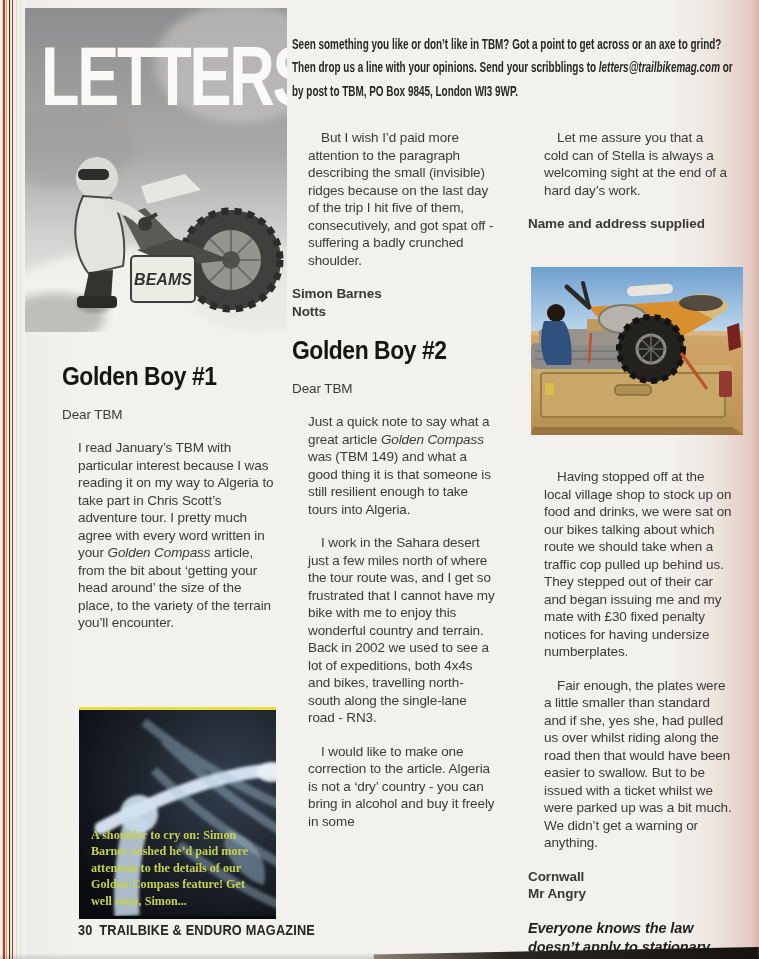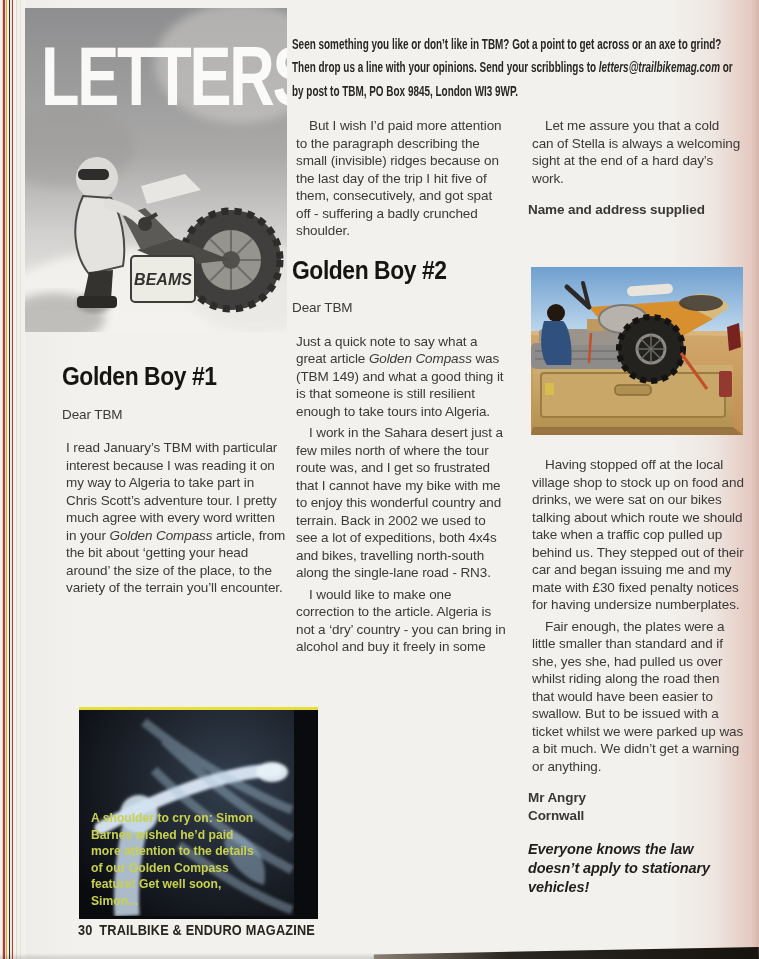--- a/index.html
+++ b/index.html
@@ -33,28 +33,28 @@
   
   .col{position:absolute;color:#3b3a37;font-size:13.5px;line-height:17.5px;letter-spacing:-.1px;}
   .col1{left:62px;top:368px;width:228px;}
   .col2{left:292px;top:113px;width:220px;}
   .col3a{left:528px;top:113px;width:219px;}
   .col3b{left:528px;top:452px;width:220px;}
   .gb{font-size:26px;font-weight:bold;color:#161513;letter-spacing:-.5px;margin:0 0 20px 0;
     transform:scaleX(.88);transform-origin:left;white-space:nowrap;}
   .gb2{margin-top:22px;}
   .salut{margin:0 0 16px 0;}
-  .body{margin:4px;}
+  .body{margin:16px;}
   .indent{text-indent:13px;}
   .it{font-style:italic;}
   .sig{font-weight:bold;color:#393836;margin-top:14px;line-height:17.5px;}
   .editor{font-weight:bold;font-style:italic;font-size:14.5px;line-height:19px;margin-top:16px;color:#201f1d;}
 
   
-  .xray{position:absolute;left:79px;top:707px;width:239px;height:209px;border-top:3px solid #e6df3a;overflow:hidden;background:#0a0b0f;}
+  .xray{position:absolute;left:79px;top:707px;width:197px;height:209px;border-top:3px solid #e6df3a;overflow:hidden;background:#0a0b0f;font-family:Liberation Serif, serif;}
   .xray-caption{position:absolute;left:12px;bottom:10px;width:190px;font-weight:bold;font-size:13.5px;
     line-height:16.5px;color:#c9d24c;transform:scaleX(.9);transform-origin:left bottom;}
 
   
   .truck-photo{position:absolute;left:531px;top:267px;width:212px;height:168px;overflow:hidden;}
 
   
   .footer{position:absolute;left:78px;top:921px;font-weight:bold;font-size:15px;color:#26251f;
     transform:scaleX(.85);transform-origin:left;white-space:nowrap;letter-spacing:.2px;}
   .footer .num{margin-right:8px;}
@@ -119,20 +119,24 @@
   <div class="intro"><span>Seen something you like or don’t like in TBM? Got a point to get across or an axe to grind? Then drop us a line with your opinions. Send your scribblings to </span><span class="em">letters@trailbikemag.com</span><span> or by post to TBM, PO Box 9845, London WI3 9WP.</span></div>
 
   <div class="col col1">
     <div class="gb">Golden Boy #1</div>
     <p class="salut">Dear TBM</p>
     <p class="body"><span>I read January’s TBM with particular interest because I was reading it on my way to Algeria to take part in Chris Scott’s adventure tour. I pretty much agree with every word written in your </span><span class="it">Golden Compass</span><span> article, from the bit about ‘getting your head around’ the size of the place, to the variety of the terrain you’ll encounter.</span></p>
   </div>
 
   <div class="col col2">
     <p class="body indent">But I wish I’d paid more attention to the paragraph describing the small (invisible) ridges because on the last day of the trip I hit five of them, consecutively, and got spat off - suffering a badly crunched shoulder.</p>
+    <div class="sig">
+      <div>Simon Barnes</div>
+      <div>Notts</div>
+    </div>
     <div class="gb gb2">Golden Boy #2</div>
     <p class="salut">Dear TBM</p>
     <p class="body"><span>Just a quick note to say what a great article </span><span class="it">Golden Compass</span><span> was (TBM 149) and what a good thing it is that someone is still resilient enough to take tours into Algeria.</span></p>
     <p class="body indent">I work in the Sahara desert just a few miles north of where the tour route was, and I get so frustrated that I cannot have my bike with me to enjoy this wonderful country and terrain. Back in 2002 we used to see a lot of expeditions, both 4x4s and bikes, travelling north-south along the single-lane road - RN3.</p>
     <p class="body indent">I would like to make one correction to the article. Algeria is not a ‘dry’ country - you can bring in alcohol and buy it freely in some</p>
   </div>
 
   <div class="col col3a">
     <p class="body indent">Let me assure you that a cold can of Stella is always a welcoming sight at the end of a hard day’s work.</p>
     <div class="sig">Name and address supplied</div>
@@ -191,22 +195,22 @@
       <path d="M60,66 L58,96" stroke="#c2512a" stroke-width="2.5"></path>
       <path d="M196,60 L208,56 L210,80 L198,84 Z" fill="#77231f"></path>
       <ellipse cx="170" cy="36" rx="22" ry="8" fill="#3c3835" opacity=".85"></ellipse>
     </svg>
   </div>
 
   <div class="col col3b">
     <p class="body indent">Having stopped off at the local village shop to stock up on food and drinks, we were sat on our bikes talking about which route we should take when a traffic cop pulled up behind us. They stepped out of their car and began issuing me and my mate with £30 fixed penalty notices for having undersize numberplates.</p>
     <p class="body indent">Fair enough, the plates were a little smaller than standard and if she, yes she, had pulled us over whilst riding along the road then that would have been easier to swallow. But to be issued with a ticket whilst we were parked up was a bit much. We didn’t get a warning or anything.</p>
     <div class="sig">
+      <div>Cornwall</div>
       <div>Mr Angry</div>
-      <div>Cornwall</div>
     </div>
     <p class="editor">Everyone knows the law doesn’t apply to stationary vehicles!</p>
   </div>
 
   <div class="xray">
     <svg viewBox="0 0 215 206" width="215" height="206">
       <defs>
         <radialGradient id="xg" cx=".7" cy=".35" r=".85">
             <stop offset="0" stop-color="#3d4c5e"></stop>
             <stop offset="1" stop-color="#0a0b0f"></stop>

